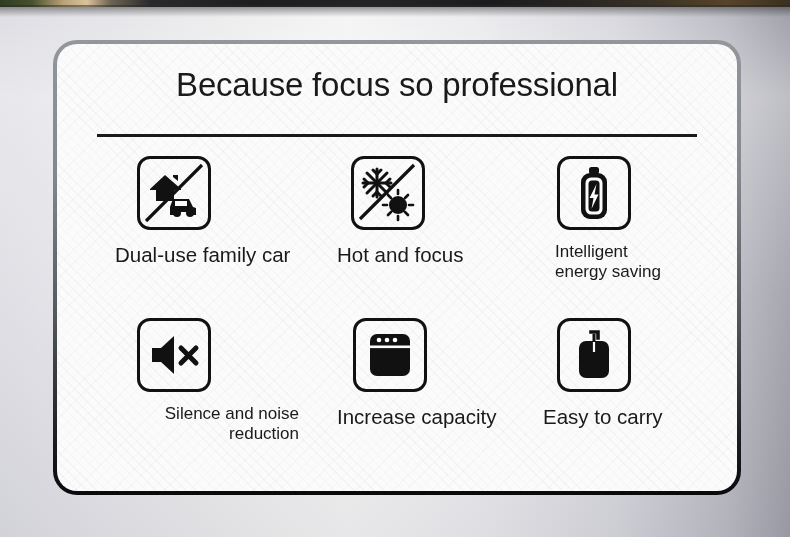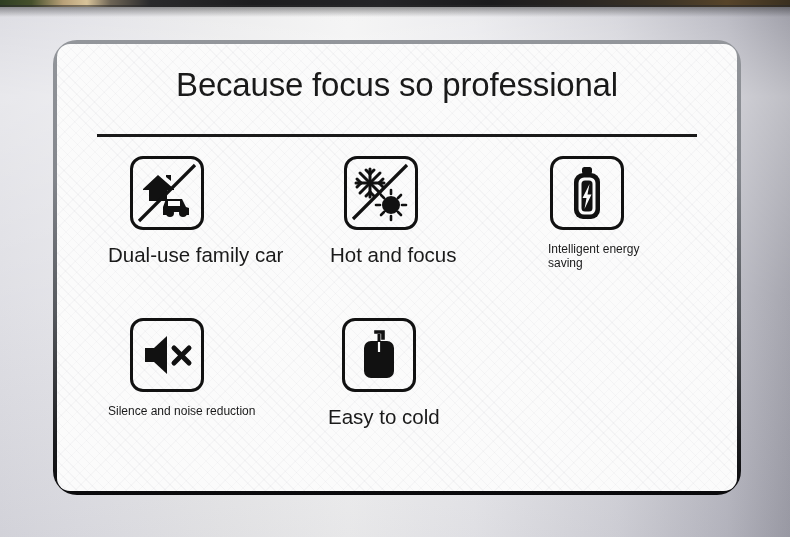--- a/index.html
+++ b/index.html
@@ -85,21 +85,21 @@
     background: linear-gradient(180deg, #93969b 0%, #83868c 30%, #55585d 60%, #1b1c1f 88%, #0a0a0c 100%);
     pointer-events: none;
   }
   #card-inner {
     position: absolute;
     left: 57px;
     top: 44px;
     width: 680px;
     height: 447px;
     box-sizing: border-box;
-    border-radius: 13px;
+    border-radius: 20px;
     background: #fbfbfb;
     overflow: hidden;
   }
   
   #card-texture {
     position: absolute;
     inset: 0;
     background-image:
       repeating-linear-gradient(45deg,
         rgba(120,120,140,0.055) 0px,
@@ -132,21 +132,21 @@
     left: 40px;
     top: 90px;
     width: 600px;
     height: 2.5px;
     background: #1a1a1a;
   }
 
   
   #grid {
     position: absolute;
-    left: 27px;
+    left: 34px;
     top: 112px;
     width: 624px;
     display: grid;
     grid-template-columns: 1fr 1fr 1fr;
     grid-template-rows: 162px 162px;
   }
   .cell {
     position: relative;
     display: flex;
     flex-direction: column;
@@ -167,21 +167,21 @@
   }
   .icon-box svg { display: block; }
   .label {
     margin-top: 14px;
     color: #1a1a1a;
     line-height: 1.18;
     text-align: left;
     max-width: 190px;
   }
   .label.big   { font-size: 20.5px; margin-top: 13px; }
-  .label.small { font-size: 12px; margin-top: 12px; }
+  .label.small { font-size: 17px; margin-top: 12px; }
 
   
   .cell-0 .icon-box { margin-left: 22px; }
   .cell-0 .label { margin-left: 0px; }
   .cell-1 .icon-box { margin-left: 28px; }
   .cell-1 .label { margin-left: 14px; }
   .cell-2 .icon-box { margin-left: 26px; }
   .cell-2 .label { margin-left: 24px; width: 120px; }
   .cell-3 .icon-box { margin-left: 22px; }
   .cell-3 .label { margin-left: 0px; text-align: right; }
@@ -284,28 +284,40 @@
             <path d="M21 27 L34 15 L34 53 L21 41 Z" fill="#111"></path>
             <g stroke="#111" stroke-width="5" stroke-linecap="round">
               <line x1="41" y1="27" x2="56" y2="42"></line>
               <line x1="56" y1="27" x2="41" y2="42"></line>
             </g>
           </svg>
         </div>
         <div class="label small">Silence and noise reduction</div>
       </div>
 
+      <div class="cell cell-4">
+        <div class="icon-box">
+          <svg width="68" height="68" viewBox="0 0 68 68">
+            <rect x="14" y="13" width="40" height="42" rx="7" fill="#111"></rect>
+            <rect x="14" y="24.5" width="40" height="2.6" fill="#fbfbfb"></rect>
+            <circle cx="23" cy="19" r="2.3" fill="#fbfbfb"></circle>
+            <circle cx="31" cy="19" r="2.3" fill="#fbfbfb"></circle>
+            <circle cx="39" cy="19" r="2.3" fill="#fbfbfb"></circle>
+          </svg>
+        </div>
+        <div class="label big">Increase capacity</div>
+      </div>
 
       <div class="cell cell-5">
         <div class="icon-box">
           <svg width="68" height="68" viewBox="0 0 68 68">
             <rect x="19" y="20" width="30" height="37" rx="7" fill="#111"></rect>
             <path d="M31 11 L38 11 L38 17" stroke="#111" stroke-width="3.6" fill="none" stroke-linecap="square"></path>
             <line x1="34" y1="13" x2="34" y2="31" stroke="#111" stroke-width="3"></line>
             <line x1="34" y1="21" x2="34" y2="31" stroke="#fbfbfb" stroke-width="2.2"></line>
           </svg>
         </div>
-        <div class="label big">Easy to cold</div>
+        <div class="label big">Easy to carry</div>
       </div>
 
     </div>
   </div>
 </div>
 
 </body></html>

